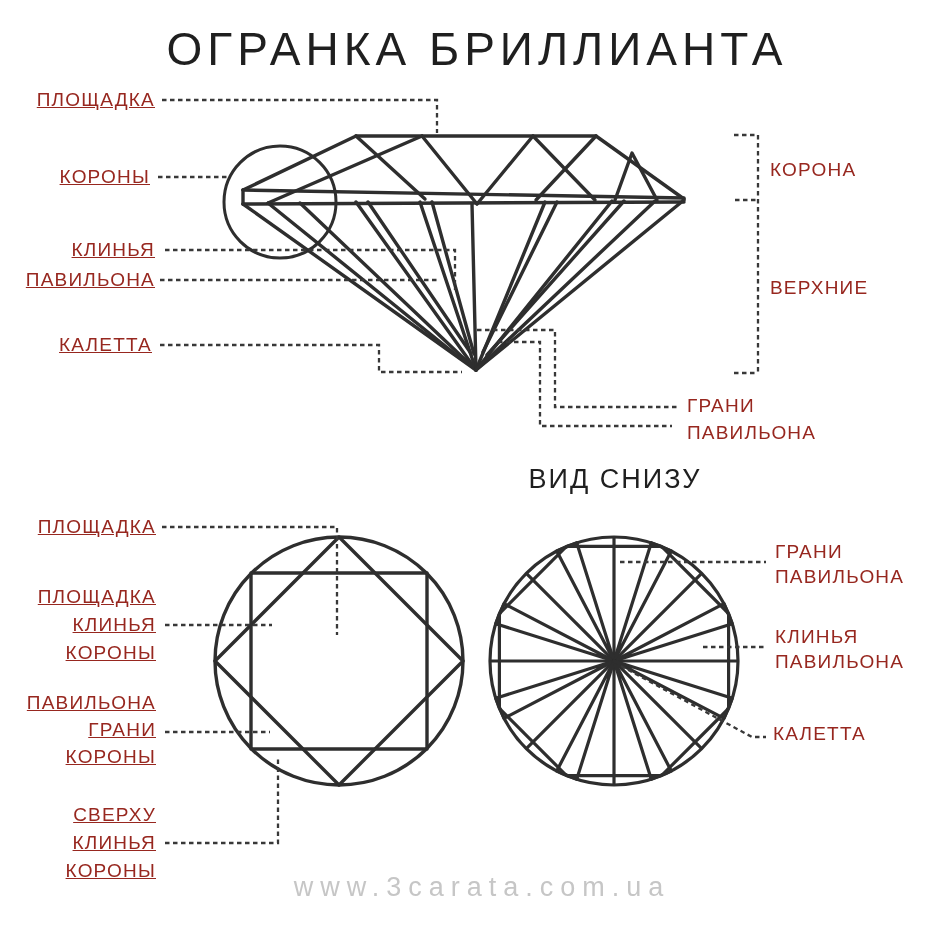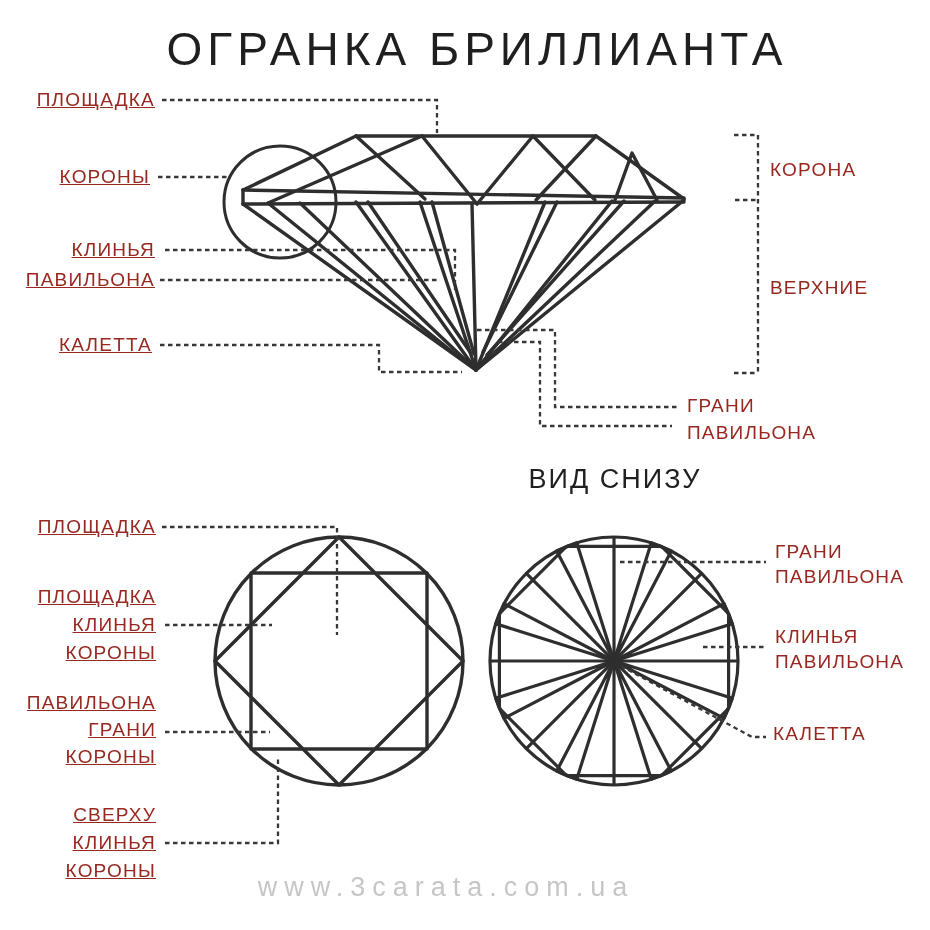--- a/index.html
+++ b/index.html
@@ -16,21 +16,21 @@
     position:absolute;font-size:27px;letter-spacing:2px;color:#1f1f1f;
     text-align:center;white-space:nowrap;
   }
   .lbl{
     position:absolute;font-size:19px;letter-spacing:1.2px;color:#97271f;
     white-space:nowrap;line-height:22px;
   }
   .lbl.ra{text-align:center;text-decoration:underline;}
   .watermark{
     position:absolute;left:0;top:872px;width:892px;text-align:center;
-    font-size:27px;letter-spacing:7px;color:#c6c6c6;font-weight:400;white-space:nowrap;
+    font-size:27px;letter-spacing:7px;color:#c6c6c6;font-weight:400;white-space:nowrap;padding-left:36px;
   }
 </style>
 </head>
 <body>
 
 <div id="stage">
 
   <svg id="diagram-svg" width="930" height="930" viewBox="0 0 930 930">
 
     <g fill="none" stroke="#2e2e2e" stroke-width="3.4" stroke-linecap="round" stroke-linejoin="round">

